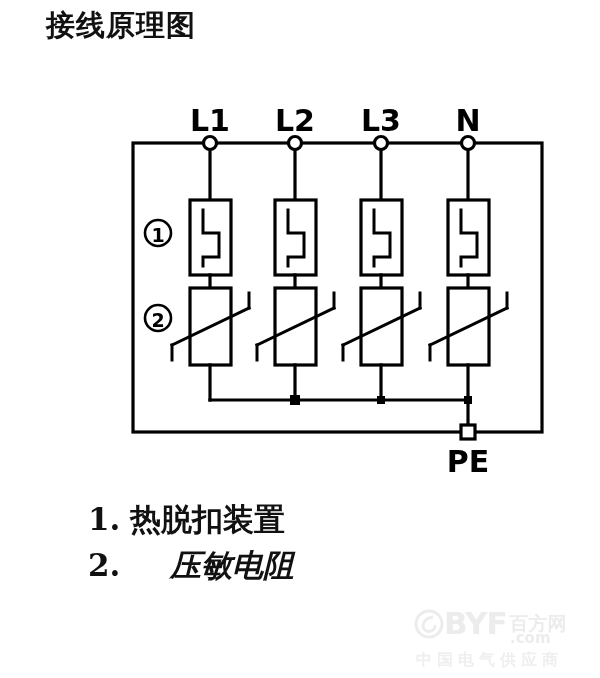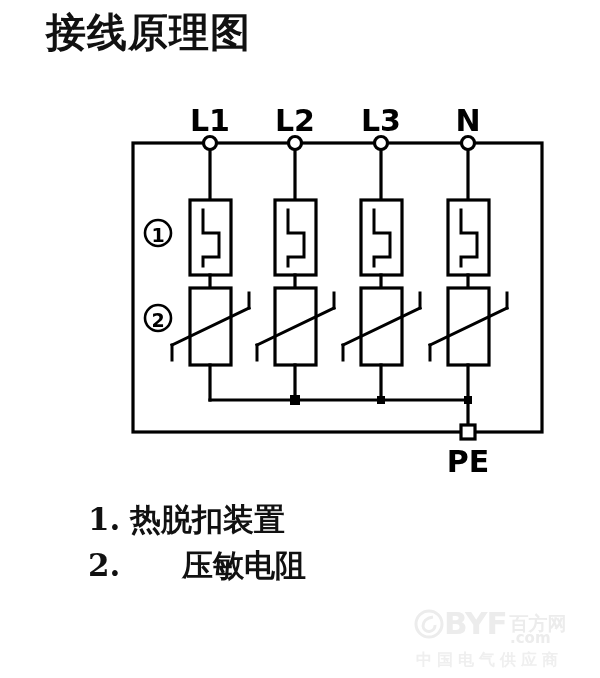--- a/index.html
+++ b/index.html
@@ -22,21 +22,21 @@
     top: 0;
     width: 600px;
     height: 678px;
   }
 
   .title {
     position: absolute;
     left: 46px;
     top: 10px;
     font-family: "DejaVu Sans", sans-serif;
-    font-size: 40px;
+    font-size: 29px;
     font-weight: bold;
     letter-spacing: 1px;
     line-height: 1.1;
     white-space: nowrap;
     color: #111111;
   }
 
   .schematic {
     position: absolute;
     left: 0;
@@ -67,21 +67,22 @@
     display: inline-block;
     min-width: 42px;
     font-family: "DejaVu Serif", serif;
     font-weight: bold;
   }
   .legend-text-wrap {
     display: flex;
     flex-direction: column;
   }
   .legend-line2 {
-    margin-left: 52px;
+    margin-left: 40px;
+    font-style: italic;
   }
 
   .watermark {
     position: absolute;
     left: 414px;
     top: 608px;
     width: 180px;
     height: 66px;
     pointer-events: none;
     user-select: none;

